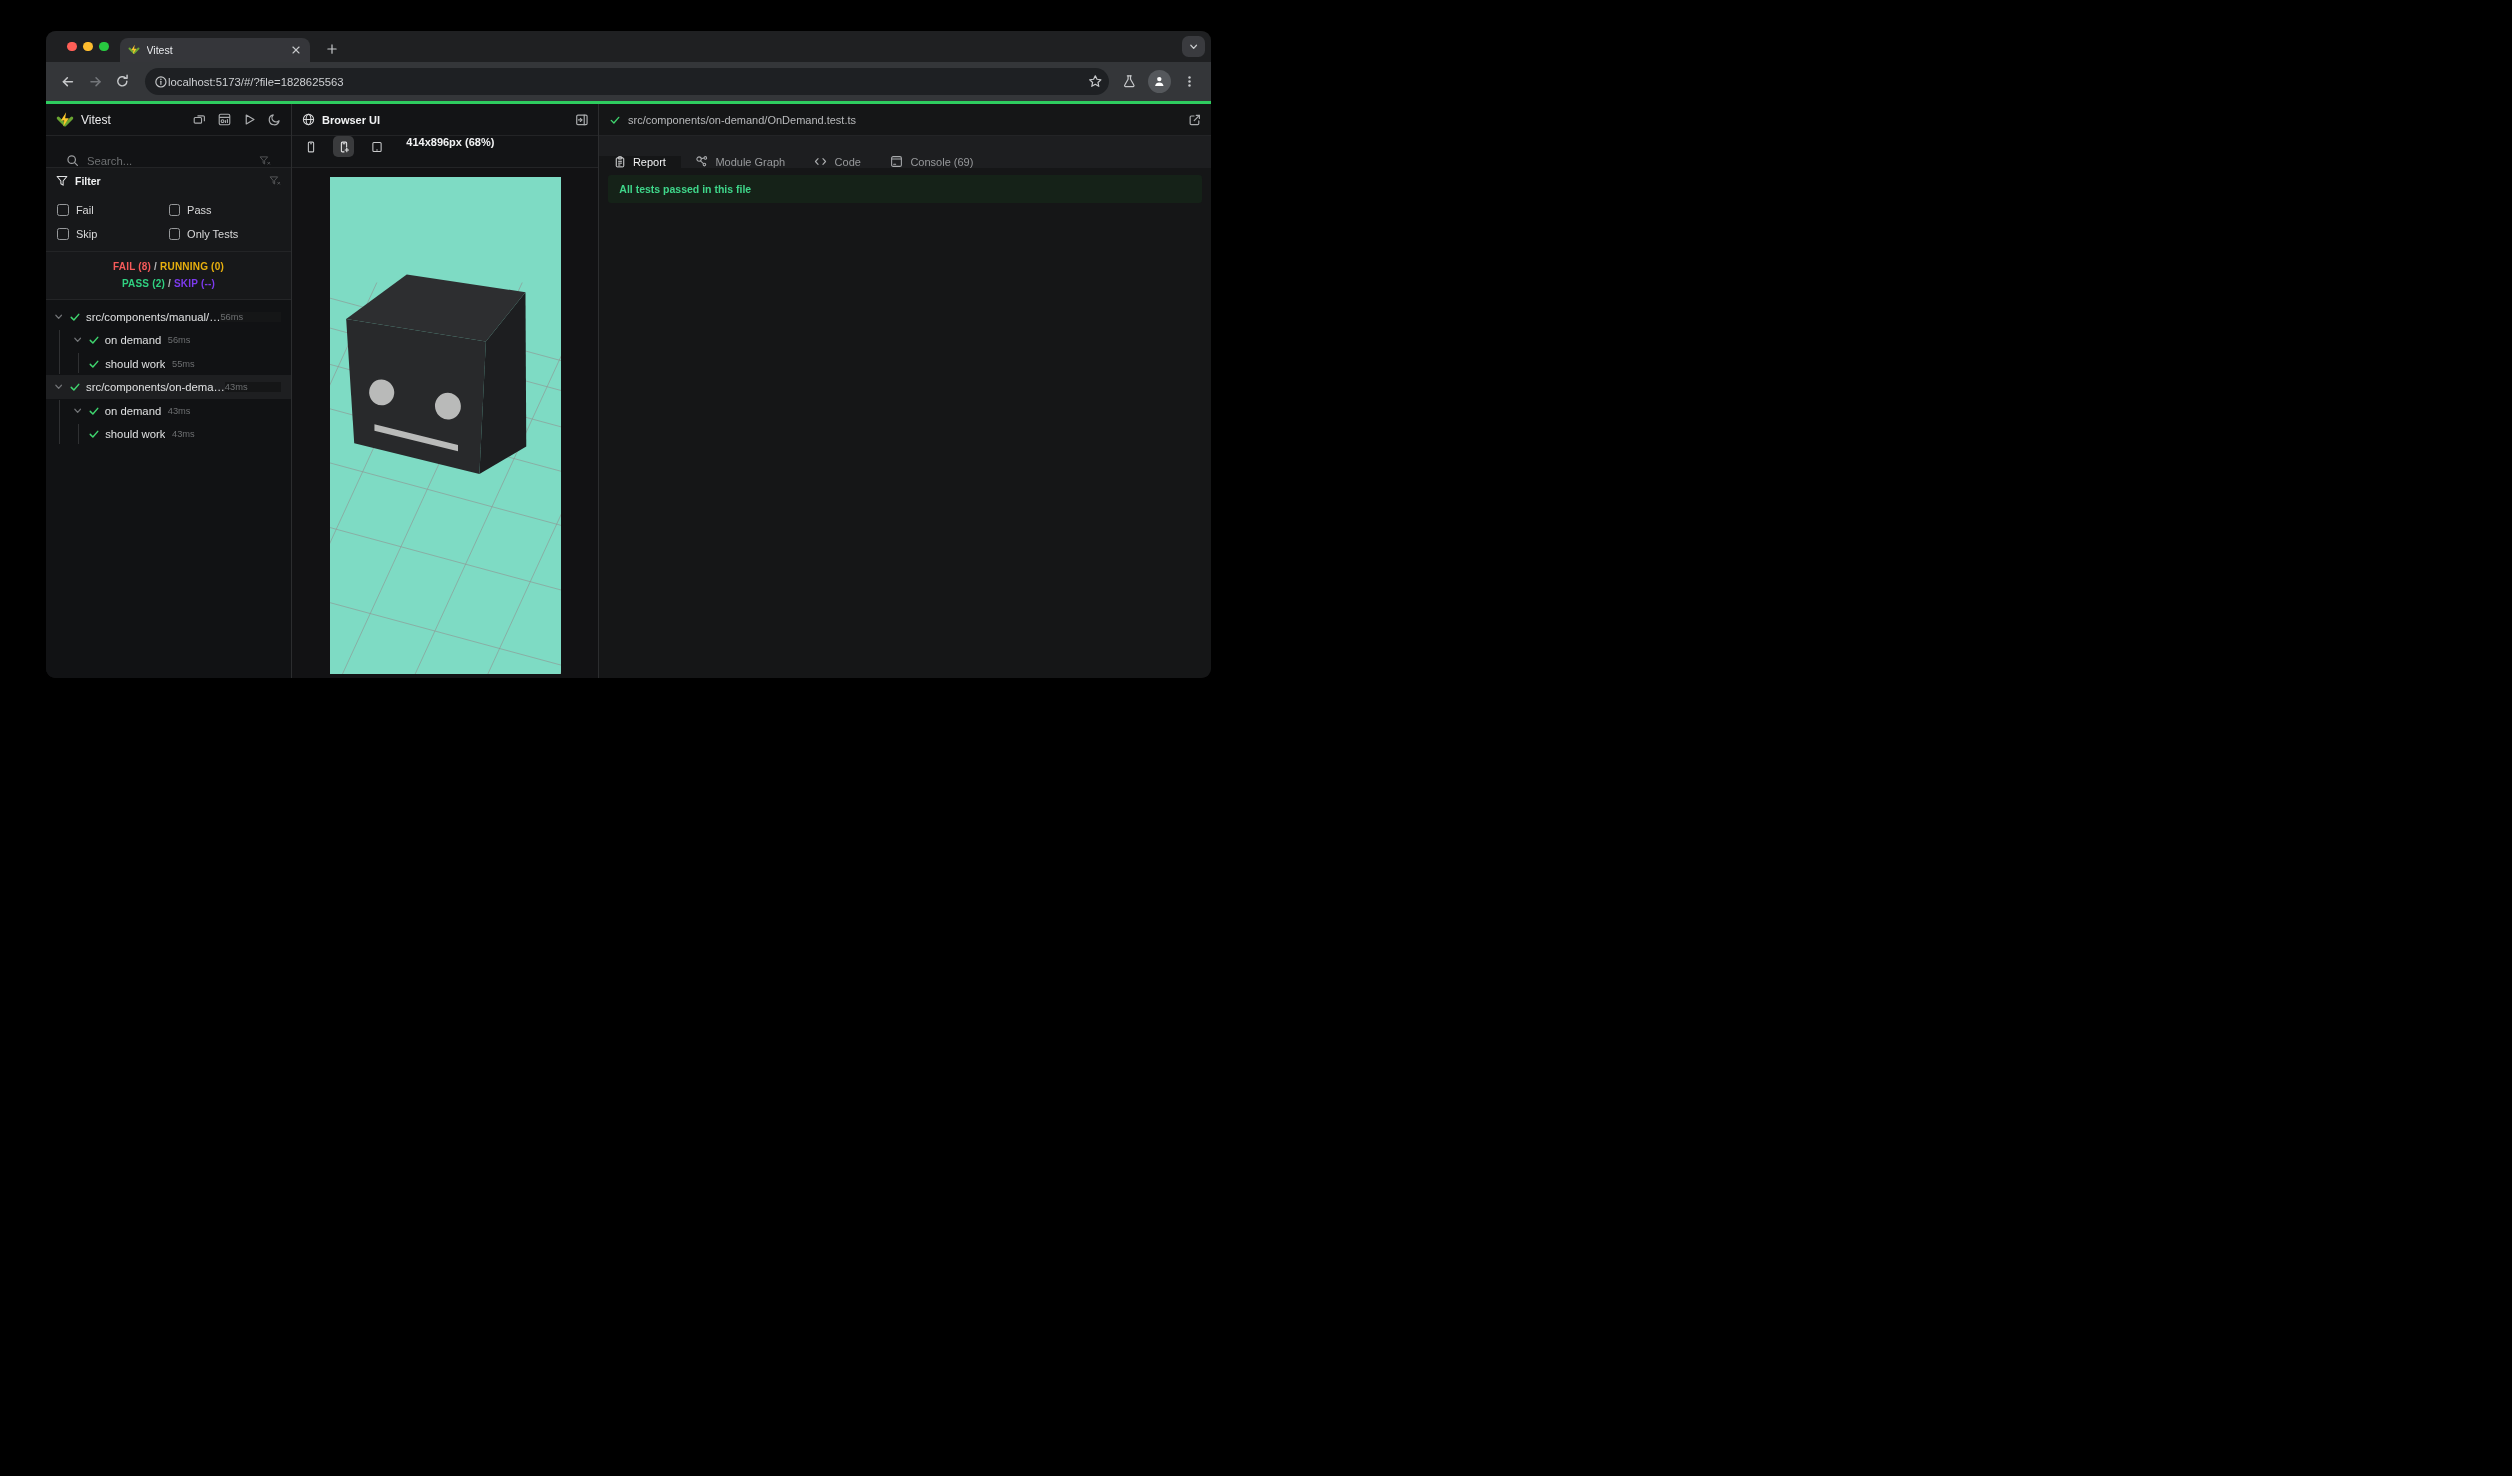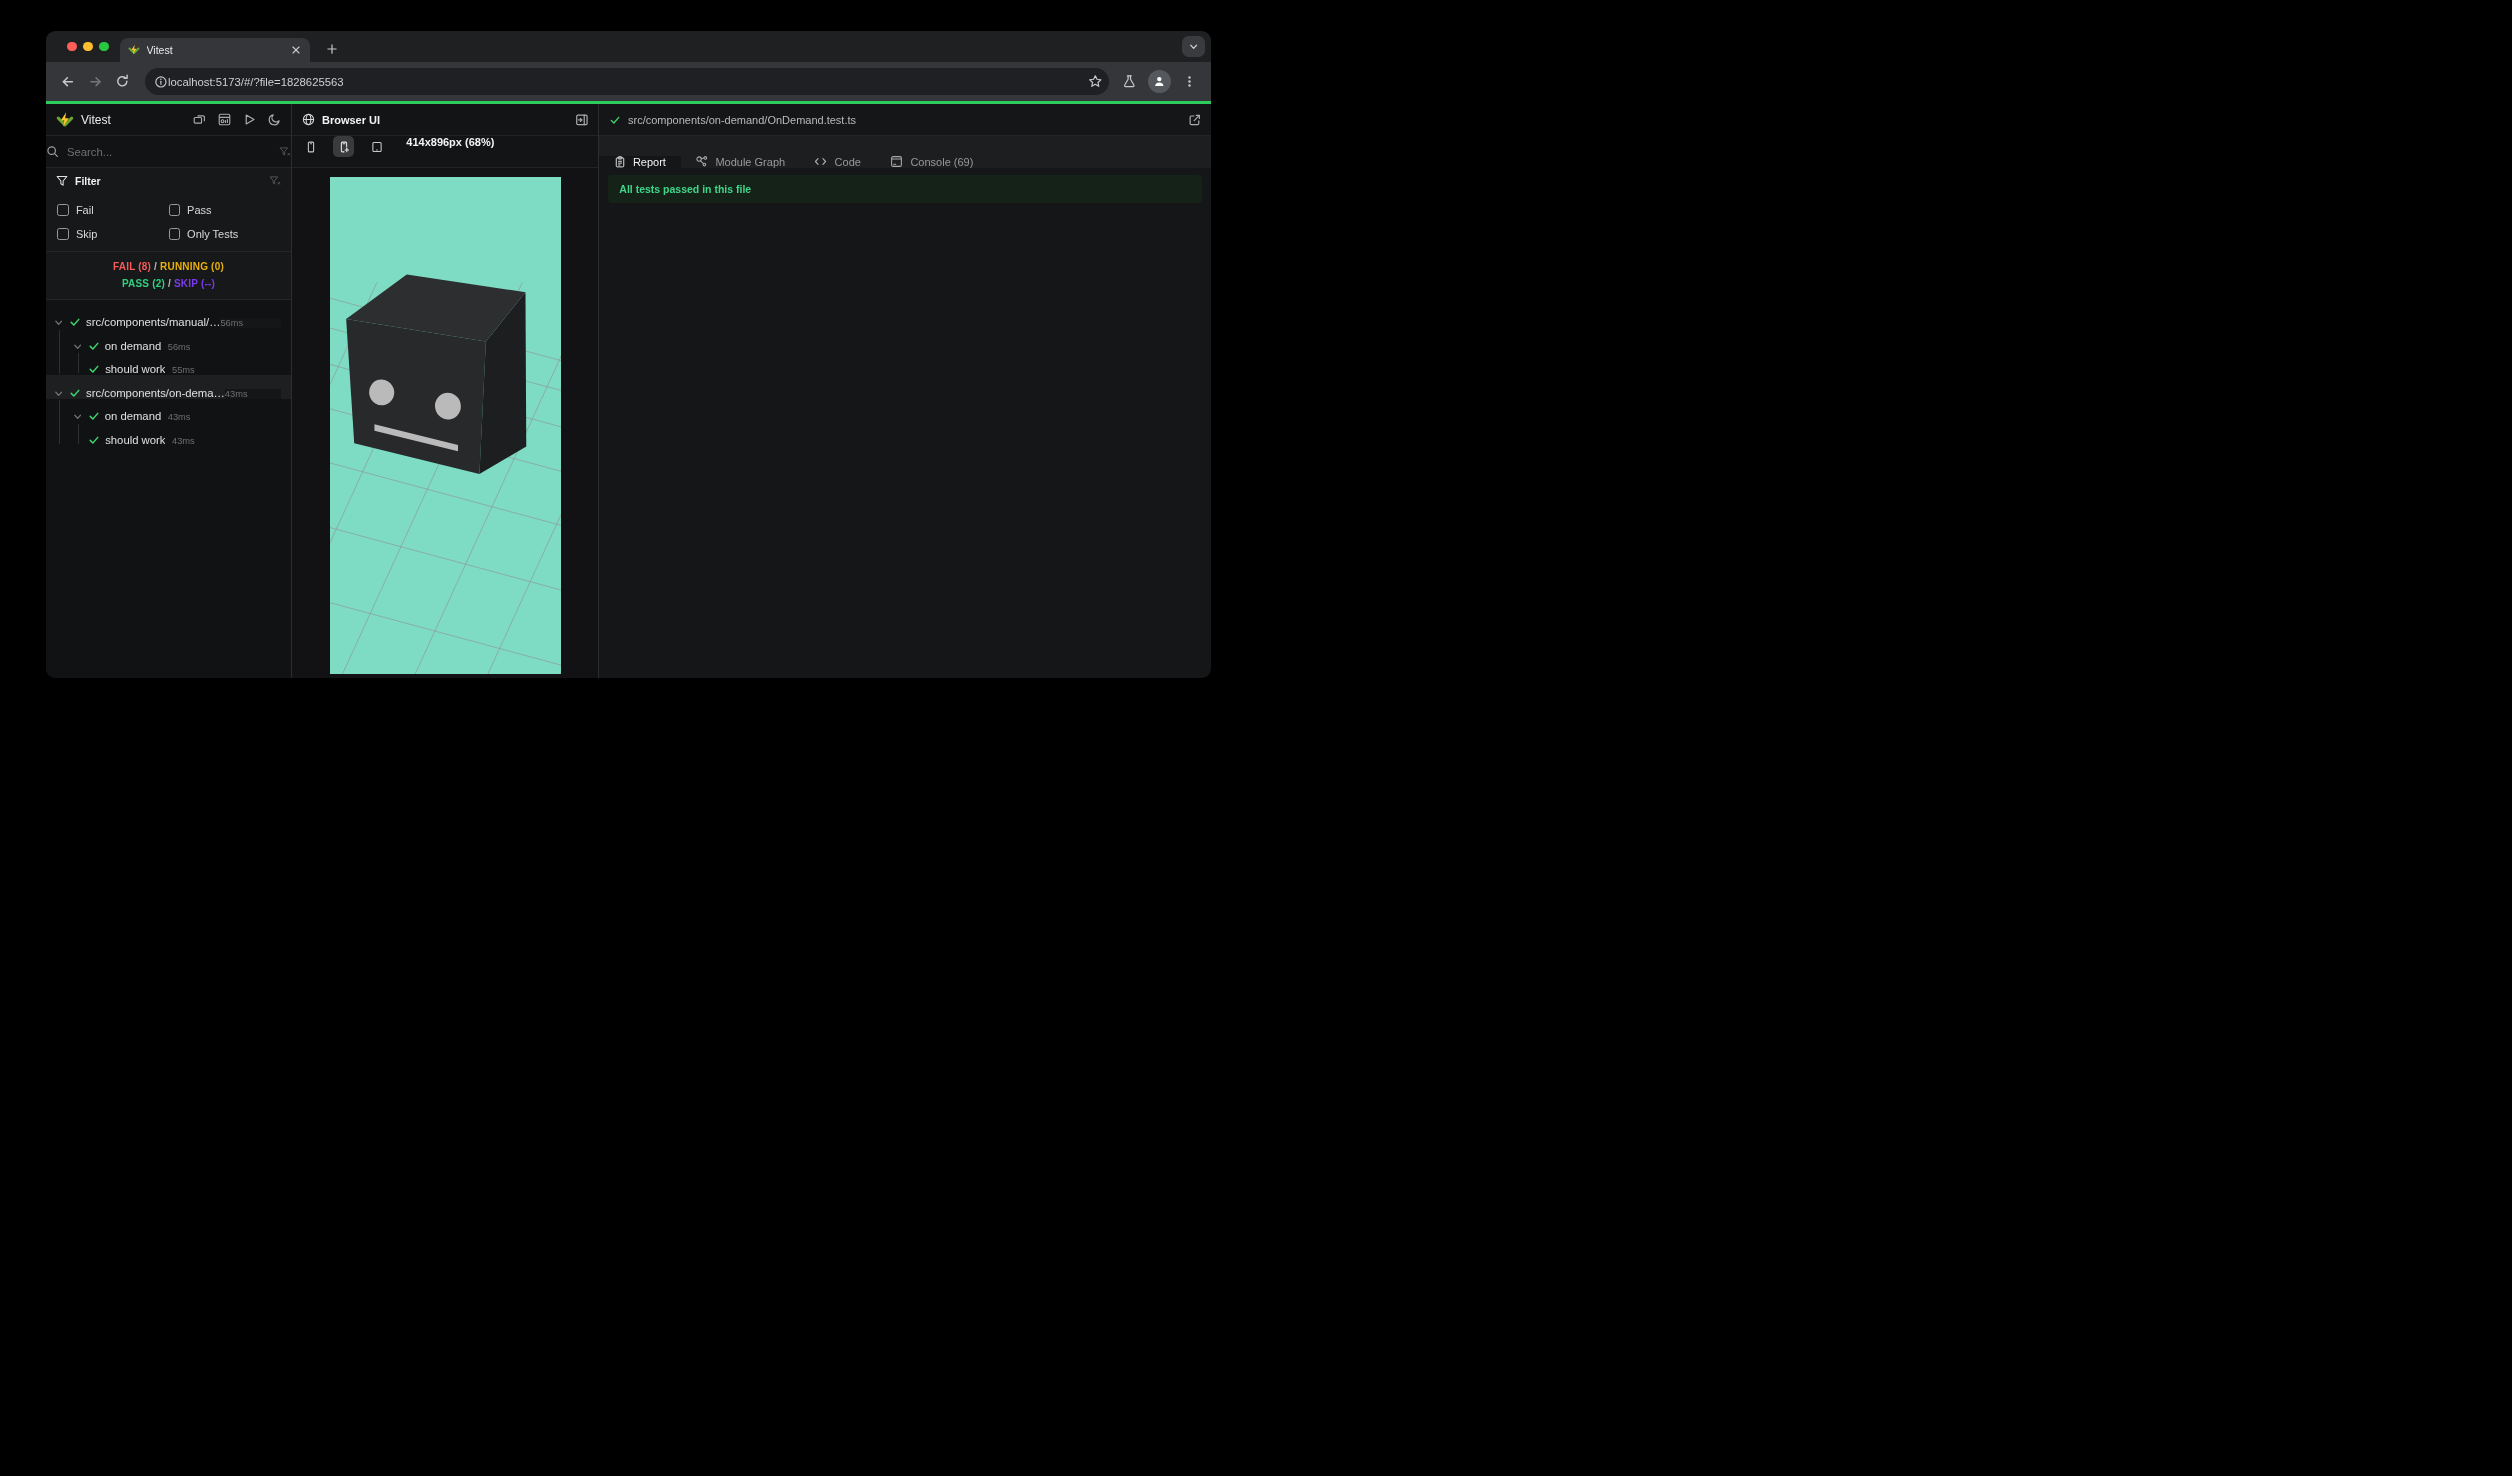--- a/index.html
+++ b/index.html
@@ -48,39 +48,39 @@
   .panel-header{height:32px;flex:none;display:flex;align-items:center;gap:7.3px;
     padding:0 9.7px;border-bottom:0.8px solid #232426}
   .panel-title{font-size:11px;font-weight:bold;color:#f2f3f4}
   .push{margin-left:auto}
 
   
   .sidebar{width:246px;flex:none;background:#121315;border-right:0.8px solid #2c2d2f;
     display:flex;flex-direction:column;min-height:0}
   .app-name{font-size:12px;color:#ececee}
   .hdr-icons{margin-left:auto;display:flex;gap:12px;align-items:center}
-  .search-row{height:32px;flex:none;display:flex;align-items:center;gap:8px;
-    padding:0 0;border-bottom:0.8px solid #232426}
+  .search-row{height:32px;flex:none;display:flex;align-items:flex-end;gap:8px;
+    padding:0 20px;border-bottom:0.8px solid #232426}
   .search-input{flex:1;background:transparent;border:none;outline:none;color:#d7d8d9;
     font-size:11.3px;font-family:"Liberation Sans",sans-serif}
   .search-input::placeholder{color:#6e7072}
   .dim{opacity:.42}
   .filter-panel{flex:none;background:#17181a;border-bottom:0.8px solid #232426;padding:7.3px 9.7px 4.9px}
   .filter-head{display:flex;align-items:flex-start;gap:7.3px;height:19.4px}
   .filter-title{font-size:10.5px;font-weight:bold;color:#f0f1f2}
   .filter-grid{display:grid;grid-template-columns:1fr 1fr;padding:3.2px 1.6px 0}
   .filter-opt{display:flex;align-items:center;gap:7.3px;height:24px;color:#d9d9da;font-size:11px}
   .checkbox{width:11.3px;height:11.3px;border:1.2px solid #97999b;border-radius:2.4px;flex:none}
   .summary{flex:none;background:#17181a;border-bottom:0.8px solid #242527;text-align:center;
     padding:5.7px 0 7.3px;font-weight:bold;font-size:10px;line-height:17px;letter-spacing:0.2px}
   .c-fail{color:var(--fail)} .c-running{color:var(--running)}
   .c-pass{color:var(--pass)} .c-skip{color:var(--skip)} .c-sep{color:#b9babc}
 
   .tree{flex:1;background:#111214;position:relative;padding-top:4.9px;overflow:hidden}
-  .trow{height:23.5px;display:flex;align-items:flex-end;padding-right:9.7px;
+  .trow{height:23.5px;display:flex;align-items:center;padding-right:9.7px;
     font-size:11.3px;color:#dfe0e1;position:relative}
   .trow.selected{background:#1e1f21}
   .tr-chev,.tr-check{width:16px;display:flex;align-items:center;justify-content:center;flex:none}
   .tr-chev{color:#717376}
   .tr-check{color:var(--check)}
   .pad-file{width:4.9px;flex:none} .pad-suite{width:23.5px;flex:none} .pad-test{width:40px;flex:none}
   .t-name{margin-left:3.2px;white-space:nowrap;overflow:hidden;text-overflow:clip}
   .t-dur{font-size:9.3px;color:#6d6f71;margin-left:6.5px;flex:none}
   .t-dur.right{margin-left:auto}
   .guide{position:absolute;width:0.8px;background:#2f3032}

